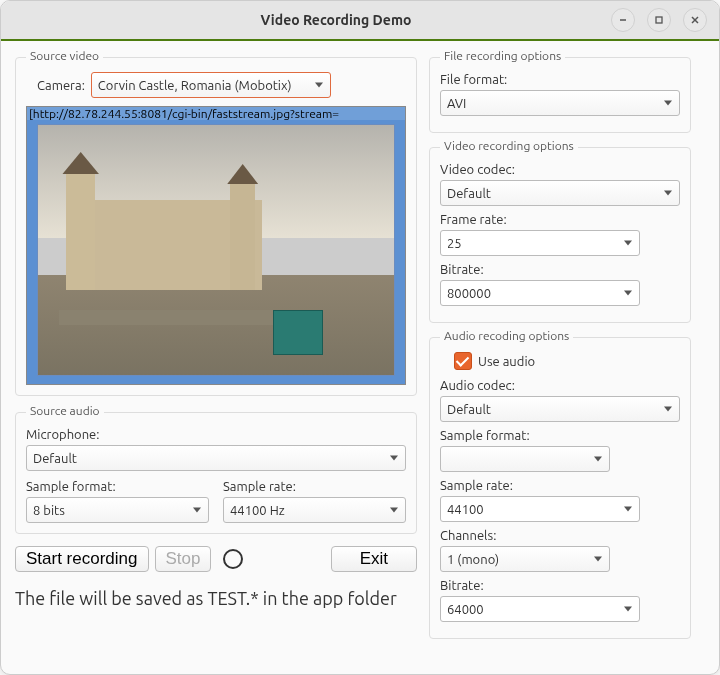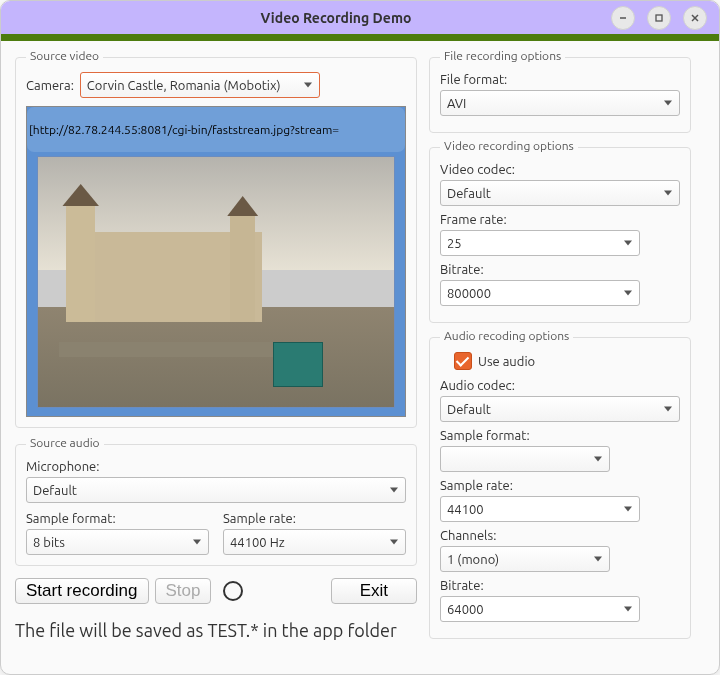--- a/index.html
+++ b/index.html
@@ -1,37 +1,37 @@
 <!DOCTYPE html>
 <html><head>
 <meta charset="utf-8">
 <style>
 * { box-sizing: border-box; margin: 0; padding: 0; }
 body { font-family: "Ubuntu", "Segoe UI", sans-serif; font-size: 13px; background: #fafafa; color: #333; }
 .window { width: 720px; height: 675px; background: #fafafa; border: 1px solid #ccc; border-radius: 10px; overflow: hidden; box-shadow: 0 2px 8px rgba(0,0,0,0.1); }
-.titlebar { height: 40px; display: flex; align-items: center; background: #c4b5fd; border-bottom: 7px solid #4d7c0f; }
+.titlebar { height: 40px; display: flex; align-items: center; background: #e5e5e5; border-bottom: 2px solid #4d7c0f; }
 .titlebar-title { flex: 1; text-align: center; font-weight: bold; font-size: 14px; color: #333; }
 .titlebar-buttons { display: flex; gap: 12px; padding-right: 12px; }
 .tb-btn { width: 24px; height: 24px; border-radius: 50%; background: #e8e8e8; border: 1px solid #d0d0d0; display: flex; align-items: center; justify-content: center; font-size: 11px; cursor: pointer; color: #555; }
 .body { display: flex; padding: 10px 14px 14px 14px; gap: 12px; }
 .left-col { width: 402px; display: flex; flex-direction: column; gap: 10px; }
 .right-col { width: 262px; display: flex; flex-direction: column; gap: 8px; }
 .group { border: 1px solid #ddd; border-radius: 4px; padding: 14px 10px 10px 10px; position: relative; margin-top: 6px; }
 .group-title { position: absolute; top: -9px; left: 10px; background: #fafafa; padding: 0 4px; font-size: 12px; color: #555; }
-.row { display: flex; align-items: center; gap: 6px; margin-bottom: 6px; }
+.row { display: flex; align-items: center; gap: 6px; margin-bottom: 6px; margin-left: 11px; }
 .row:last-child { margin-bottom: 0; }
 label.lbl { font-size: 13px; color: #333; }
 .select, .input { height: 26px; border: 1px solid #bbb; border-radius: 3px; background: linear-gradient(#fff,#f4f4f4); padding: 0 22px 0 6px; font-size: 13px; display: flex; align-items: center; position: relative; cursor: pointer; }
 .select::after { content:""; position:absolute; right:7px; top:50%; transform:translateY(-50%); width:0; height:0; border-left:4px solid transparent; border-right:4px solid transparent; border-top:5px solid #555; }
 .select.camera { border: 1px solid #e06b3f; width: 240px; }
 .select.full { width: 100%; }
 .input { background:#fff; cursor:text; width:200px; }
 .input::after { content:""; position:absolute; right:7px; top:50%; transform:translateY(-50%); width:0; height:0; border-left:4px solid transparent; border-right:4px solid transparent; border-top:5px solid #555; }
 .preview-area { width: 100%; background:#5c90d2; border:1px solid #888; padding:0; margin-top:8px; }
-.preview-url { background:#709fd8; color:#000; font-size:12px; padding:16px 2px; font-family: inherit; white-space:nowrap; overflow:hidden;border-radius:7px; }
+.preview-url { background:#709fd8; color:#000; font-size:12px; padding:0 2px; font-family: inherit; white-space:nowrap; overflow:hidden; }
 .preview-img { margin:4px 10px 8px 10px; background:#ccc; position:relative; height:252px; border:1px solid #6a8cc0; }
 .sky { position:absolute; inset:0 0 55% 0; background:linear-gradient(#b5b3ad,#cfcbc1,#e6e1d4); }
 .ground { position:absolute; inset:60% 0 0 0; background:linear-gradient(#8f8470,#7a7362); }
 .castle { position:absolute; left:8%; bottom:34%; width:55%; height:36%; background:#c9b998; }
 .tower1 { position:absolute; left:8%; bottom:34%; width:8%; height:48%; background:#cbbb98; }
 .tower1::before { content:""; position:absolute; top:-18px; left:-4px; right:-4px; height:22px; background:#6a5945; clip-path:polygon(0 100%,50% 0,100% 100%); }
 .tower2 { position:absolute; left:54%; bottom:34%; width:7%; height:44%; background:#c6b694; }
 .tower2::before { content:""; position:absolute; top:-16px; left:-3px; right:-3px; height:20px; background:#6a5945; clip-path:polygon(0 100%,50% 0,100% 100%); }
 .kiosk { position:absolute; right:20%; bottom:8%; width:14%; height:18%; background:#2a7b72; border:1px solid #1a5b54; }
 .bridge { position:absolute; left:6%; right:34%; bottom:20%; height:6%; background:#8a826f; }

